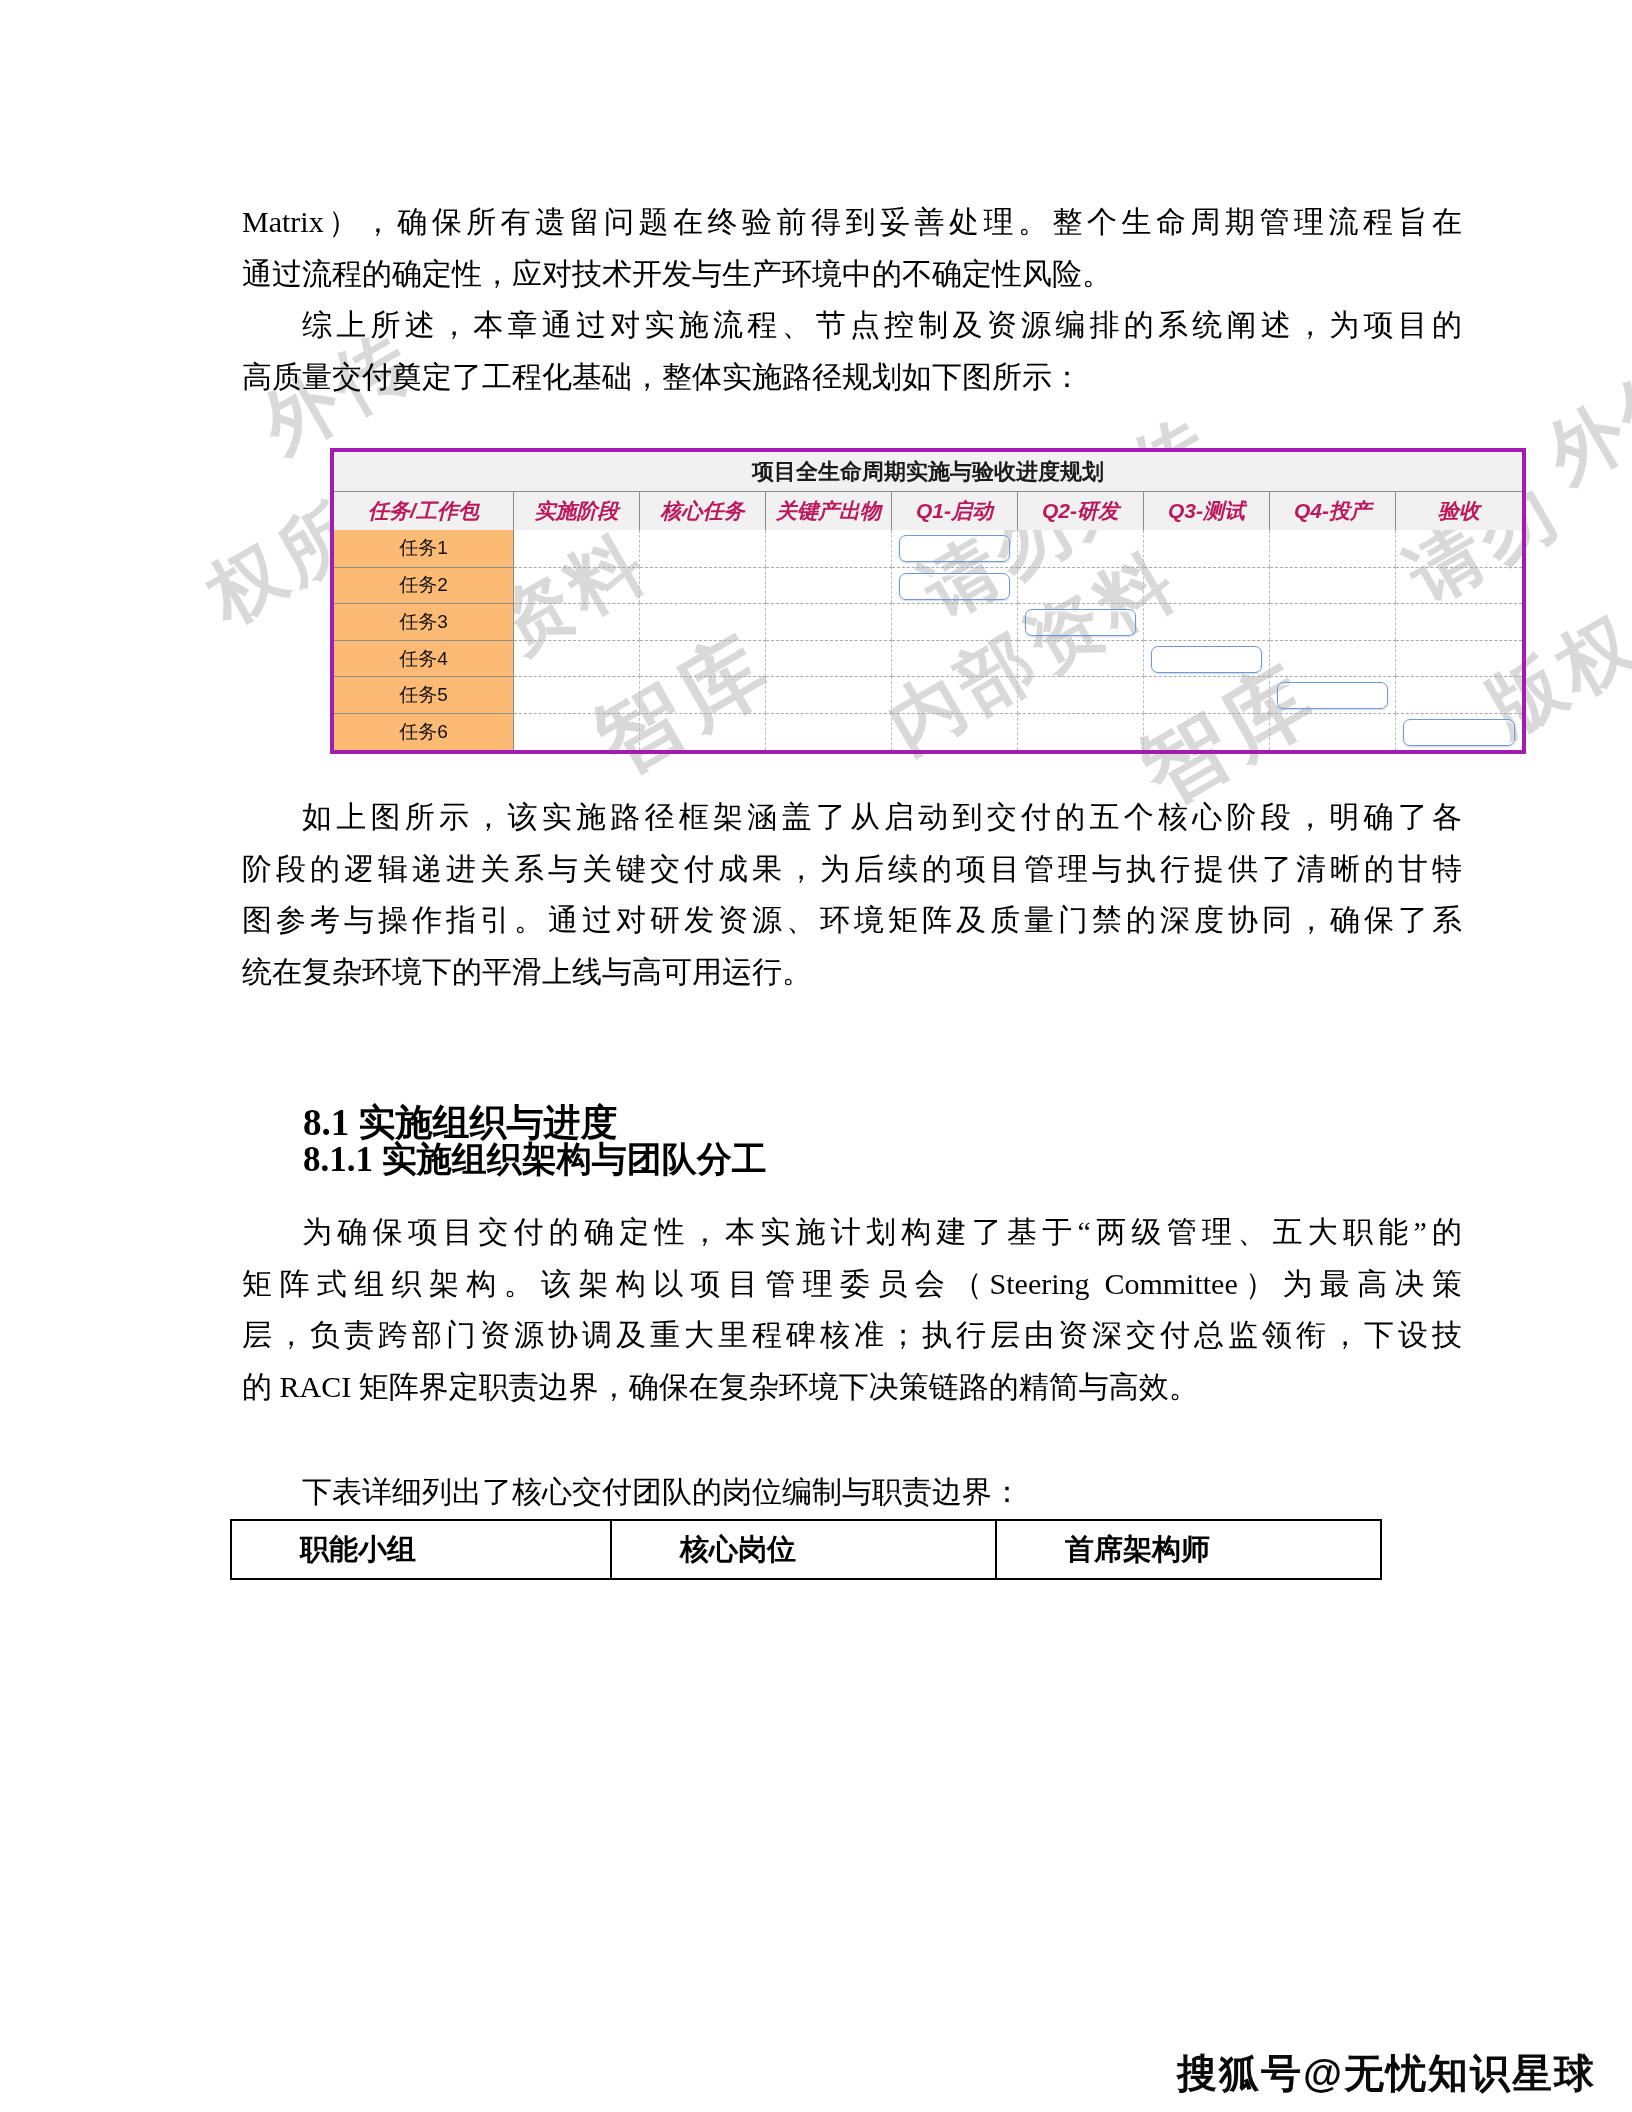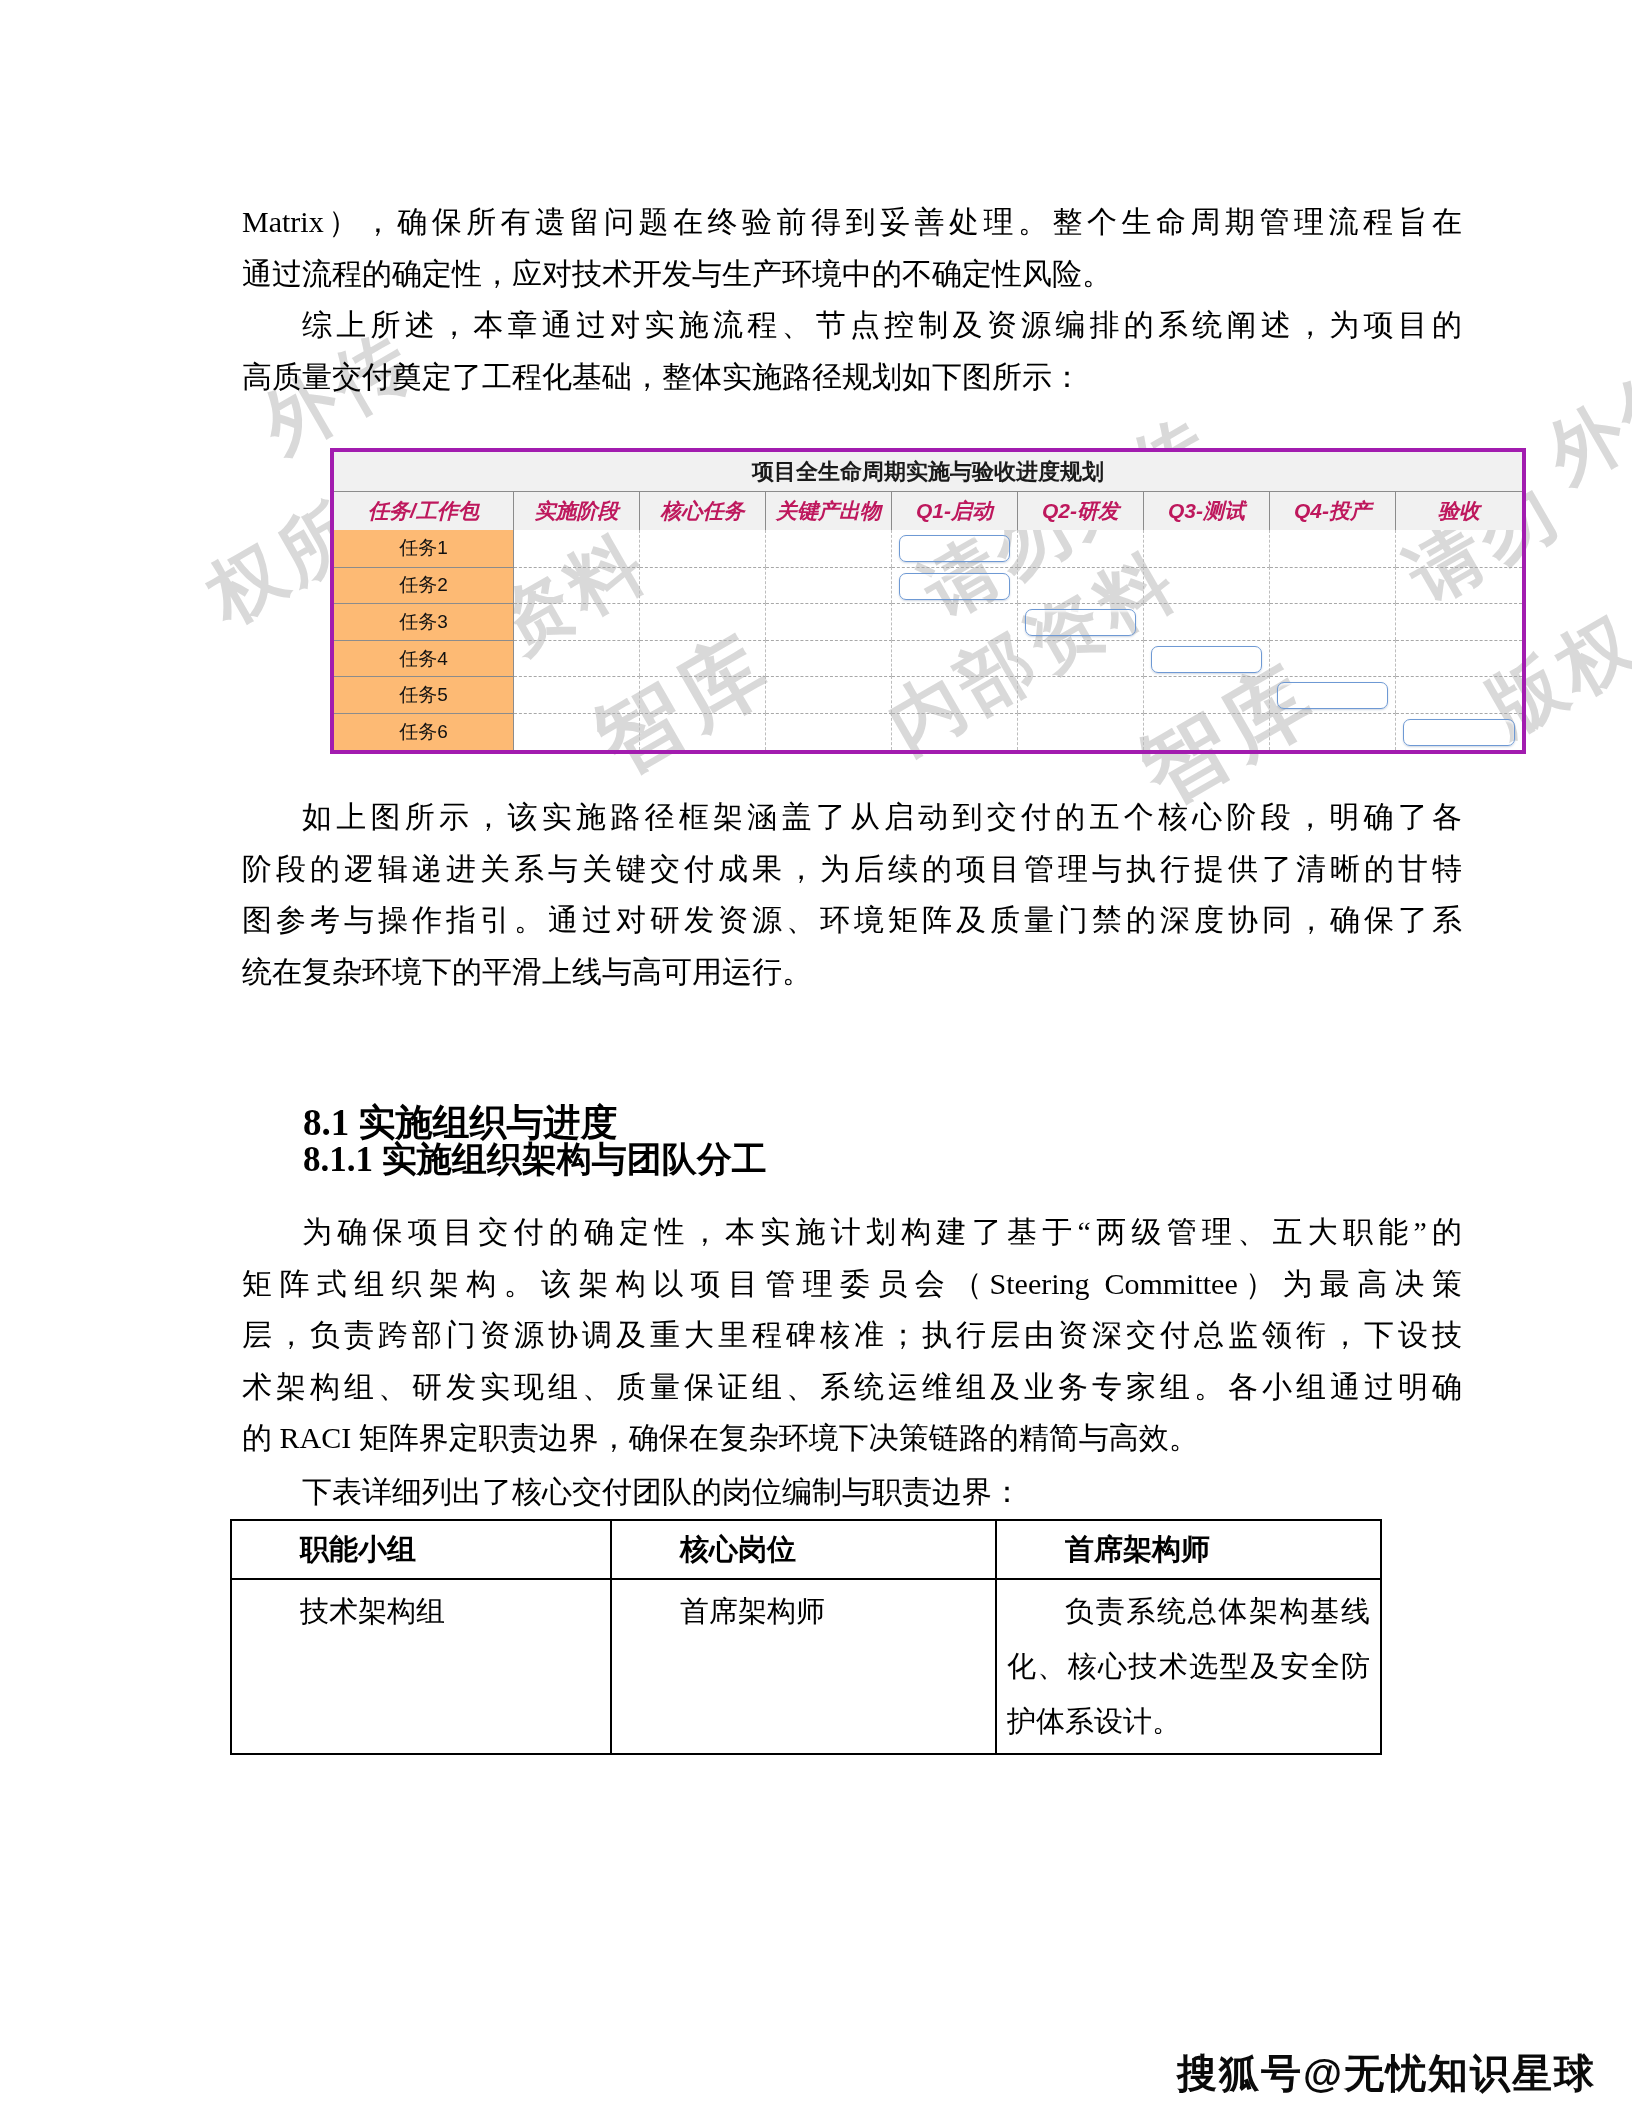--- a/index.html
+++ b/index.html
@@ -190,41 +190,35 @@
   <div class="line">统在复杂环境下的平滑上线与高可用运行。</div>
 </div>
 
 <div class="heading h1">8.1 实施组织与进度</div>
 <div class="heading h2">8.1.1 实施组织架构与团队分工</div>
 
 <div class="para p4 indent">
   <div class="line">为确保项目交付的确定性，本实施计划构建了基于“两级管理、五大职能”的</div>
   <div class="line">矩阵式组织架构。该架构以项目管理委员会（Steering Committee）为最高决策</div>
   <div class="line">层，负责跨部门资源协调及重大里程碑核准；执行层由资深交付总监领衔，下设技</div>
-  <div class="line">术架构组、研发实现组、质量保证组、系统运维组及业务专家组。各小组通过明确</div>
   <div class="line">的 RACI 矩阵界定职责边界，确保在复杂环境下决策链路的精简与高效。</div>
 </div>
 
 <div class="para p5 indent">
   <div class="line">下表详细列出了核心交付团队的岗位编制与职责边界：</div>
 </div>
 
 <table class="team">
   <colgroup>
       <col style="width:380px">
       <col style="width:385px">
       <col style="width:385px">
     </colgroup>
   <tbody>
       <tr>
     <th>职能小组</th>
     <th>核心岗位</th>
     <th>首席架构师</th>
   </tr>
-  <tr class="r2">
-    <td>技术架构组</td>
-    <td>首席架构师</td>
-    <td class="duty">负责系统总体架构基线化、核心技术选型及安全防护体系设计。</td>
-  </tr>
 </tbody>
   </table>
 
 <div class="credit">搜狐号@无忧知识星球</div>
 
 </body></html>

